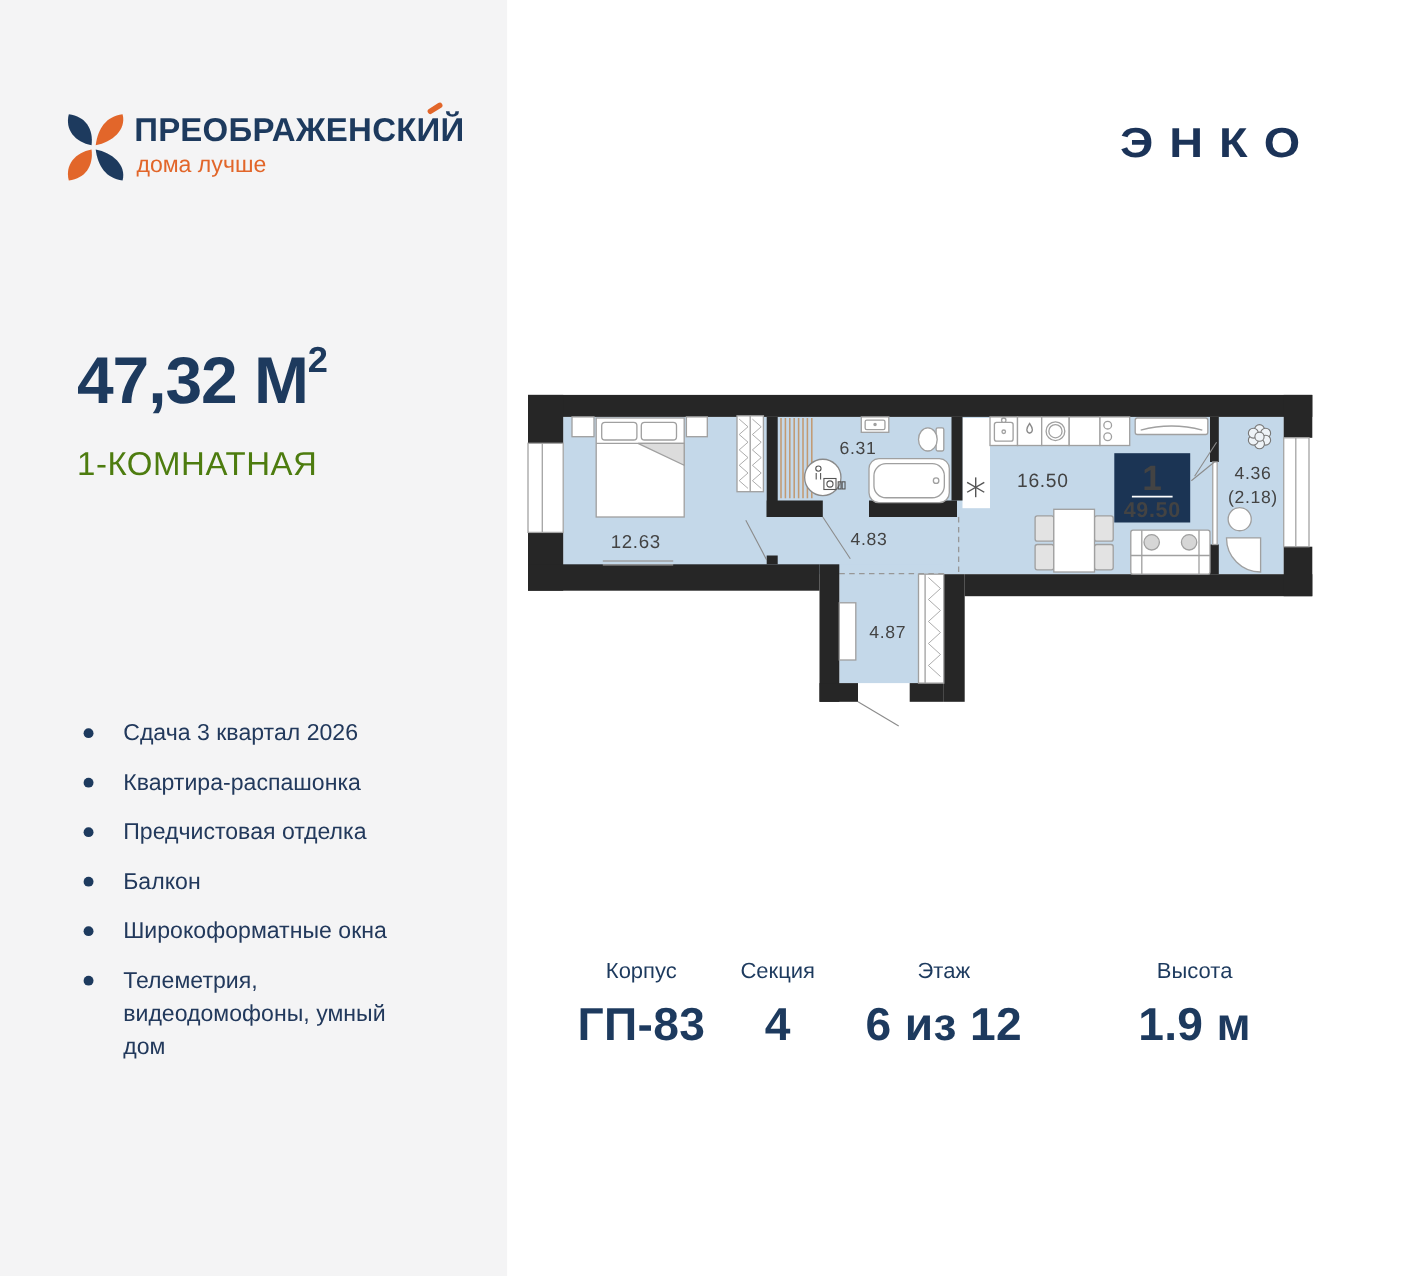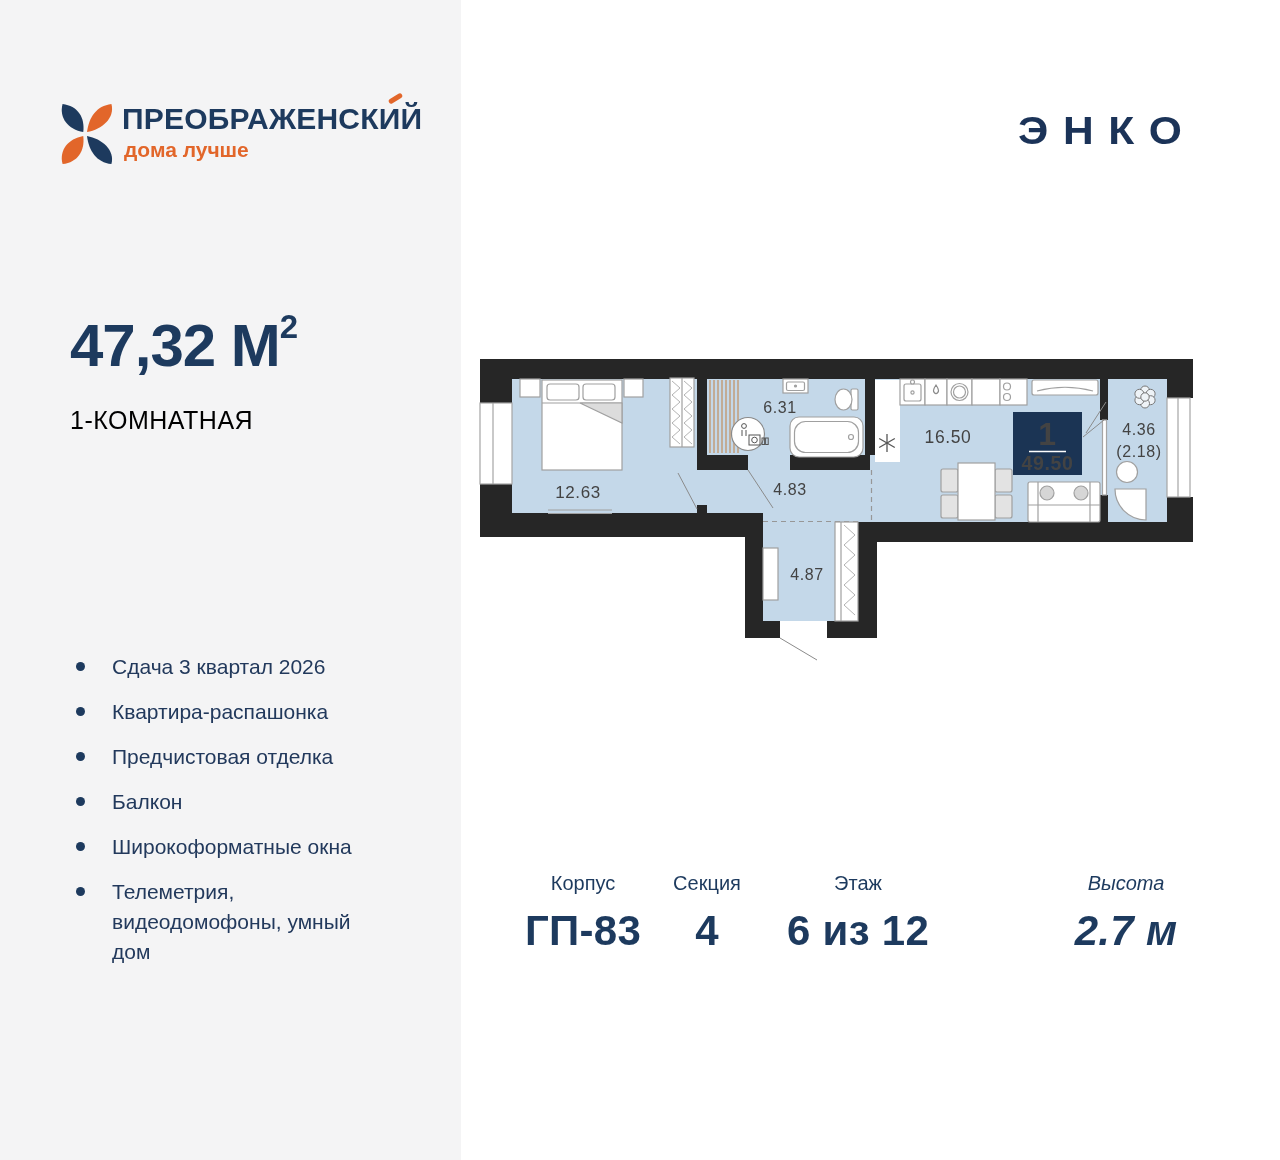--- a/index.html
+++ b/index.html
@@ -6,42 +6,42 @@
   .stage{
     position:relative;width:1280px;height:1160px;overflow:hidden;background:#ffffff;
     font-family:"Liberation Sans","DejaVu Sans",sans-serif;
   }
   .left-panel{position:absolute;left:0;top:0;width:461px;height:1160px;background:#f4f4f5;}
   
   .brand{position:absolute;left:56px;top:98px;width:360px;height:80px;}
   .brand-icon{position:absolute;left:0;top:0;}
   .brand-name{position:absolute;left:66px;top:4px;font-size:30px;font-weight:700;color:#1d3a5e;letter-spacing:.2px;white-space:nowrap;}
   .brand-breve{position:absolute;left:332px;top:-2px;width:15px;height:5px;background:#e2662a;border-radius:3px;transform:rotate(-32deg);}
-  .brand-tagline{position:absolute;left:68px;top:40px;font-size:21px;font-weight:700;color:#e2662a;white-space:nowrap;}
+  .brand-tagline{position:absolute;left:68px;top:40px;font-size:21px;font-weight:400;color:#e2662a;white-space:nowrap;}
   
   .developer{position:absolute;left:1100px;top:110px;transform:translateX(-50%) scaleX(1.12);transform-origin:center;
     font-size:38px;font-weight:700;color:#1b3358;letter-spacing:13px;text-indent:13px;white-space:nowrap;}
   
   .area-line{position:absolute;left:70px;top:308px;color:#1d3a5e;font-weight:700;font-size:60px;letter-spacing:-1px;white-space:nowrap;}
   .area-sup{font-size:33px;vertical-align:28px;font-weight:700;}
-  .apt-type{position:absolute;left:70px;top:406px;color:#000000;font-size:25px;font-weight:500;letter-spacing:.5px;white-space:nowrap;}
+  .apt-type{position:absolute;left:70px;top:406px;color:#4d7c0f;font-size:30px;font-weight:500;letter-spacing:.5px;white-space:nowrap;}
   
   .features{position:absolute;left:76px;top:652px;width:308px;}
   .feature{display:flex;align-items:flex-start;margin-bottom:15px;gap:11px;}
   .feature .dot{flex:0 0 9px;width:9px;height:9px;border-radius:50%;background:#1d3a5e;margin:10px 16px 0 0;}
   .feature .txt{font-size:21px;line-height:30px;color:#22395c;}
   
   .plan{position:absolute;left:460px;top:340px;width:760px;height:330px;}
   .plan svg{display:block;}
   .plan text{font-family:"Liberation Sans","DejaVu Sans",sans-serif;fill:#434343;letter-spacing:.6px;}
   
   .spec{position:absolute;top:872px;transform:translateX(-50%);text-align:center;color:#1d3a5e;white-space:nowrap;}
   .spec .label{font-size:20px;font-weight:500;}
   .spec .value{font-size:42px;font-weight:700;margin-top:12px;letter-spacing:.3px;}
-  .spec1{left:583px;} .spec2{left:707px;} .spec3{left:858px;} .spec4{left:1126px;font-style:italic;}
+  .spec1{left:583px;} .spec2{left:707px;} .spec3{left:858px;} .spec4{left:1086px;}
 </style>
 </head>
 <body>
 
 <div class="stage">
   <div class="left-panel"></div>
 
   <div class="brand">
     <svg class="brand-icon" width="62" height="72" viewBox="0 0 66 70">
       <path d="M29,33 C13,30 3,18 7,3 C23,5 31,17 29,33 Z" fill="#1d3a5e"></path>
@@ -271,15 +271,15 @@
   <div class="spec spec2">
     <div class="label">Секция</div>
     <div class="value">4</div>
   </div>
   <div class="spec spec3">
     <div class="label">Этаж</div>
     <div class="value">6 из 12</div>
   </div>
   <div class="spec spec4">
     <div class="label">Высота</div>
-    <div class="value">2.7 м</div>
+    <div class="value">1.9 м</div>
   </div>
 </div>
 
 </body></html>

